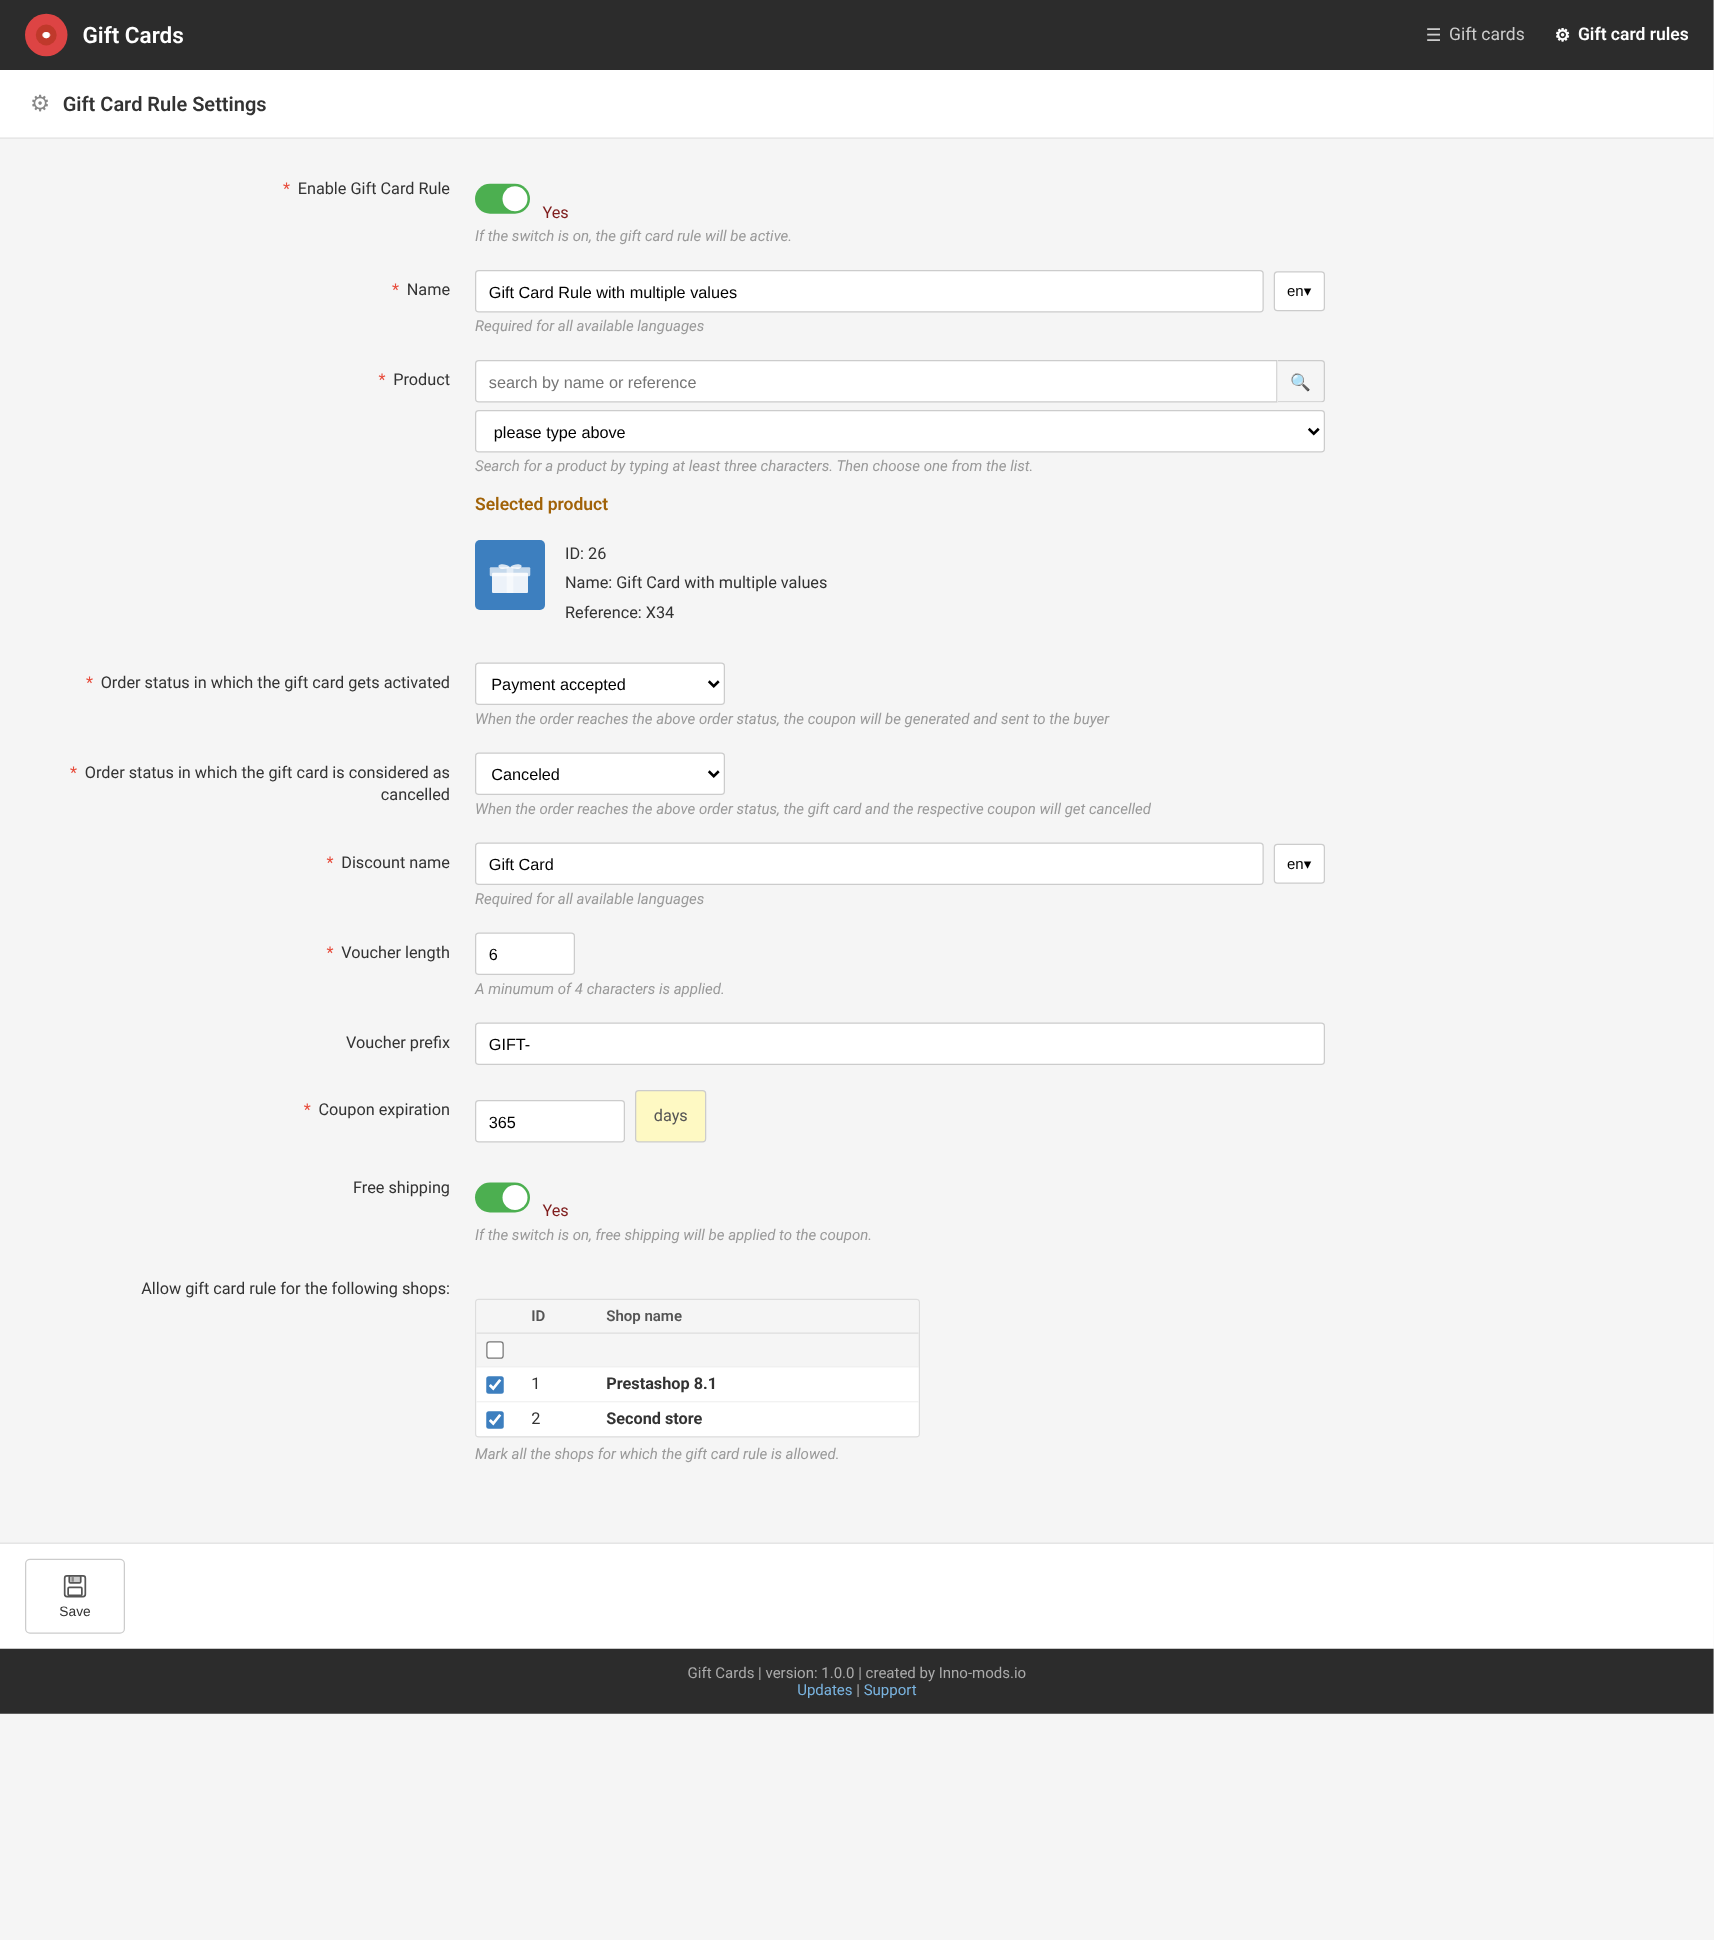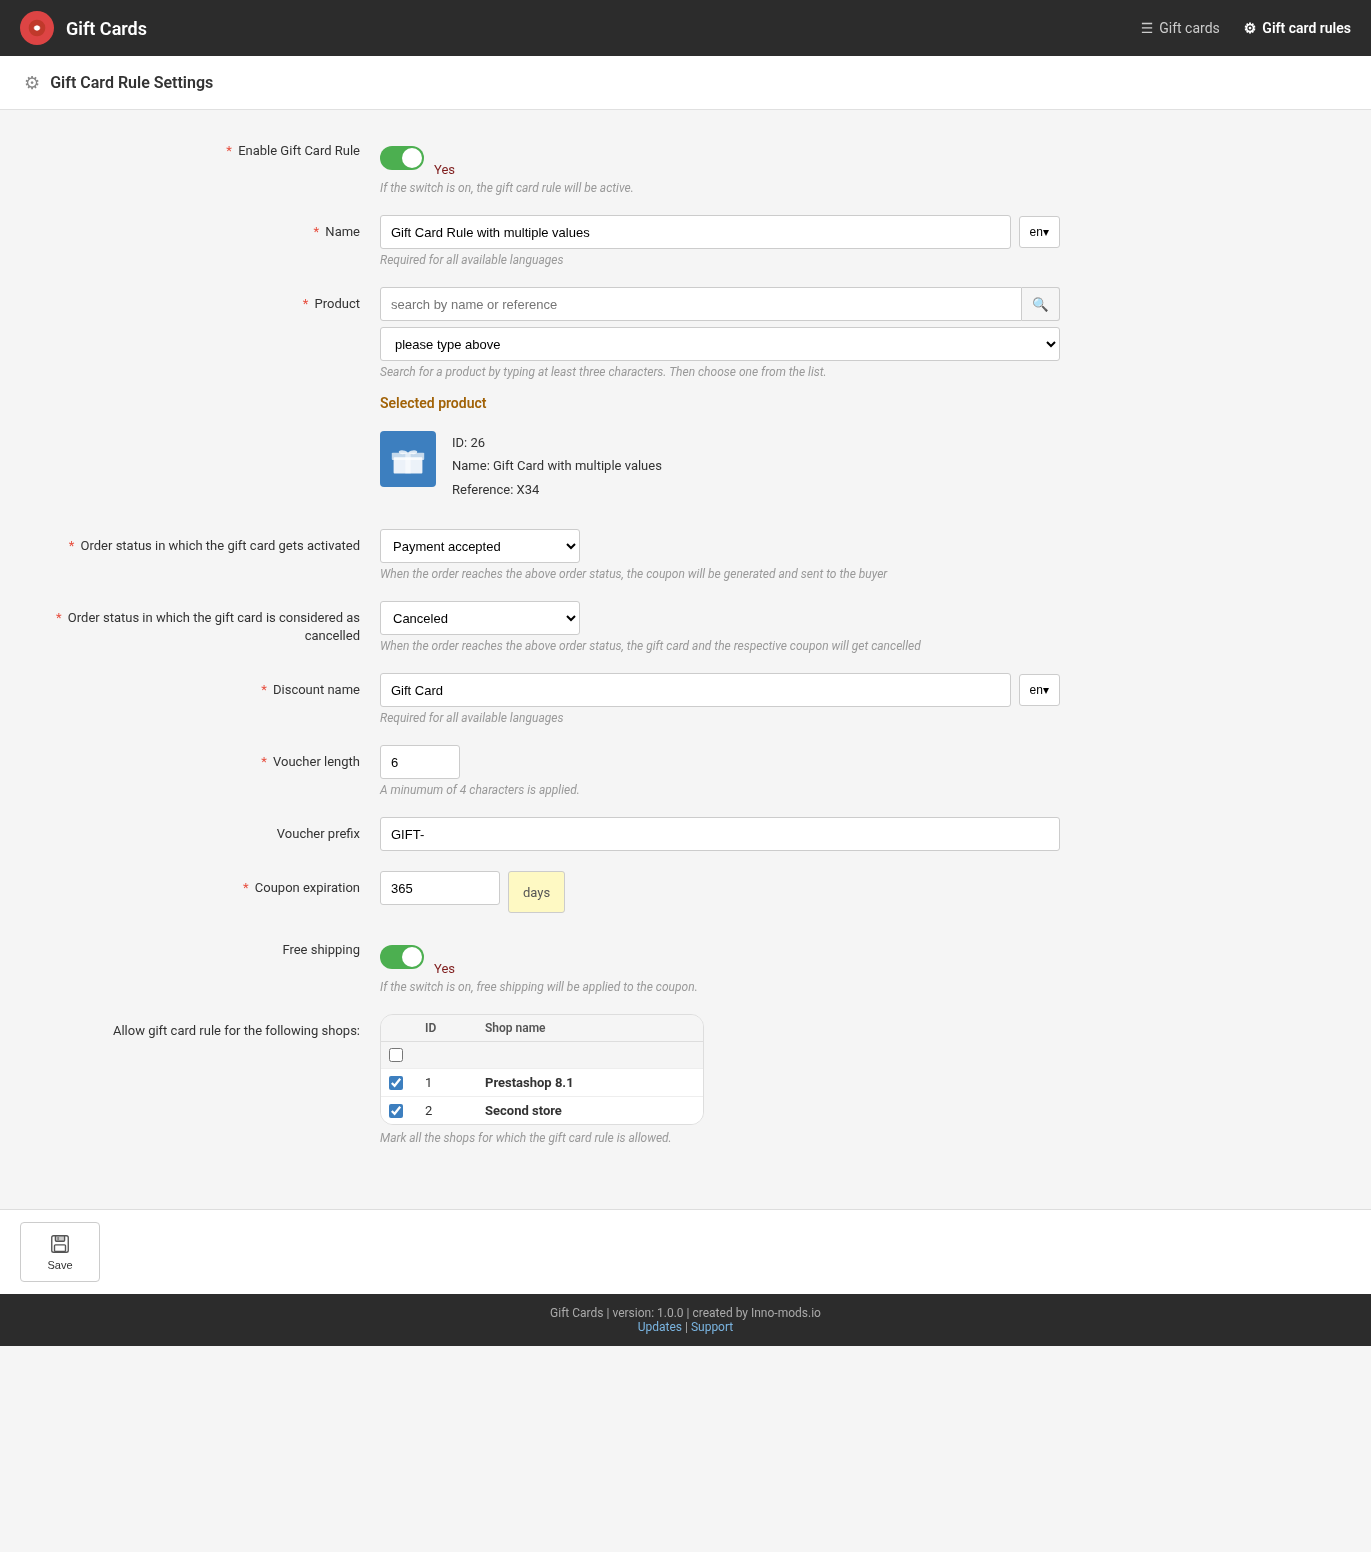--- a/index.html
+++ b/index.html
@@ -186,37 +186,38 @@
 
     
     .number-input {
       width: 80px; height: 34px;
       border: 1px solid #ccc;
       border-radius: 3px;
       padding: 0 10px;
       font-size: 13px;
       outline: none;
     }
-    .input-with-suffix { display: flex; align-items: flex-start; gap: 8px; }
+    .input-with-suffix { display: flex; align-items: flex-end; gap: 8px; }
     .input-suffix {
       height: 42px;
       padding: 0 14px;
       border: 1px solid #ccc;
       border-radius: 3px;
       background: #fef9c3;
       font-size: 13px;
       display: flex; align-items: center; color: #555;
     }
 
     
     .shops-table {
-      width: 324px;
+      width: 356px;
       border: 1px solid #ddd;
-      border-radius: 13px;
+      border-radius: 3px;
       overflow: hidden;
+      margin-top: 24px;
     }
     .shops-table-header {
       display: grid;
       grid-template-columns: 36px 60px 1fr;
       background: #f5f5f5;
       border-bottom: 1px solid #ddd;
       padding: 6px 8px;
       font-weight: 600;
       font-size: 12px;
       color: #555;

